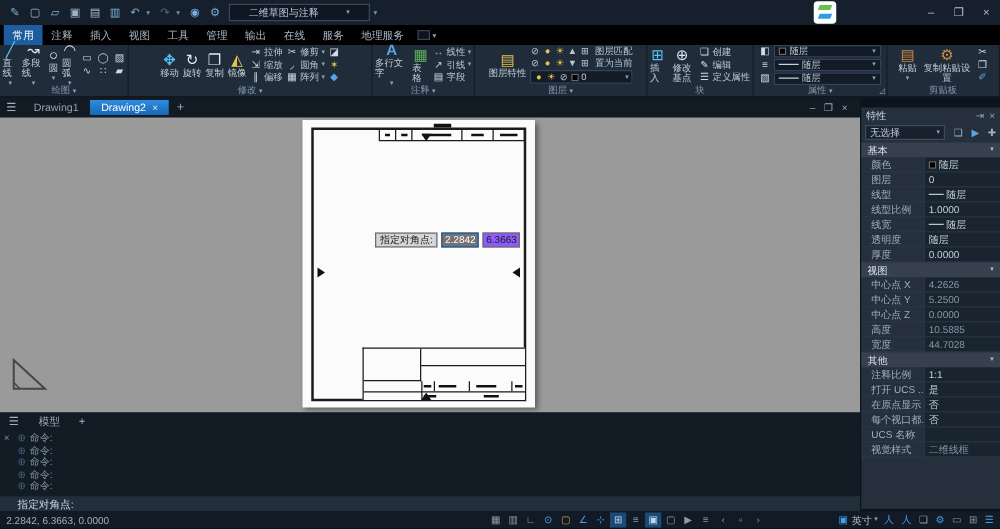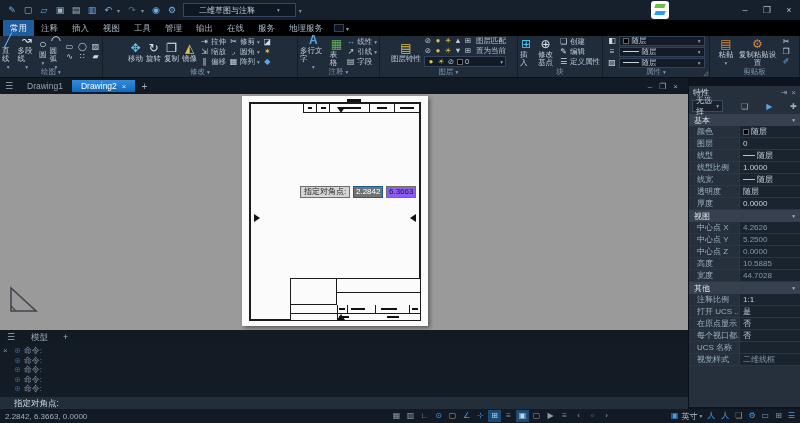--- a/index.html
+++ b/index.html
@@ -78,21 +78,21 @@
 .tri.r{right:3px;top:110px;border-top:4px solid transparent;border-bottom:4px solid transparent;border-right:6px solid #111}
 .dyninput{position:absolute;left:300px;top:92px;display:flex;gap:3px;font-size:8px;height:12px}
 .dlabel{background:#d5d5d5;border:1px solid #6e6e6e;color:#1c1c1c;padding:0 3px;line-height:10px;white-space:nowrap}
 .dval{background:#8b5cf6;border:1px solid #6e6e6e;color:#1c1c1c;width:30px;text-align:center;line-height:10px}
 .dval.sel{background:#737373;border-color:#175c9c;color:#fff}
 .ucsicon{position:absolute;left:7px;top:188px}
 
 .rightpanel{position:absolute;top:86px;left:688px;width:112px;height:321px;background:#26303c;border-left:1px solid #0b111a;font-size:8px}
 .phead{height:13px;display:flex;align-items:center;padding:0 4px;color:#d2dce6}
 .phico{margin-left:auto;display:flex;gap:4px;color:#8ea0b2;font-size:8px}
-.pselrow{display:flex;align-items:center;gap:18px;padding:1px 3px 2px 3px}
+.pselrow{display:flex;align-items:center;gap:7px;padding:1px 3px 2px 3px}
 .pselect{flex:1;height:12px;background:#18212c;border:1px solid #3a4b60;display:flex;align-items:center;padding:0 3px;color:#c2cedb}
 .pselect .dcar{margin-left:auto}
 .pselico{color:#9db0c2;font-size:8px}
 .psec{height:12px;background:#36404f;display:flex;align-items:center;padding:0 5px;color:#dde5ed}
 .psec .dcar{margin-left:auto;color:#aebdcb}
 .prow{display:flex;height:12px;align-items:stretch;border-bottom:1px solid #2c3745;background:#26303c}
 .plabel{width:50px;padding-left:8px;color:#9db0c2;display:flex;align-items:center;white-space:nowrap;overflow:hidden}
 .pval{flex:1;background:#1a242f;display:flex;align-items:center;gap:2px;padding:0 3px;color:#c2cedb;border-left:1px solid #2c3745;white-space:nowrap;overflow:hidden}
 .prow.dim .pval{color:#8596a7}
 .vline{display:inline-block;width:12px;border-top:1px solid #b9c6d4;height:0}

